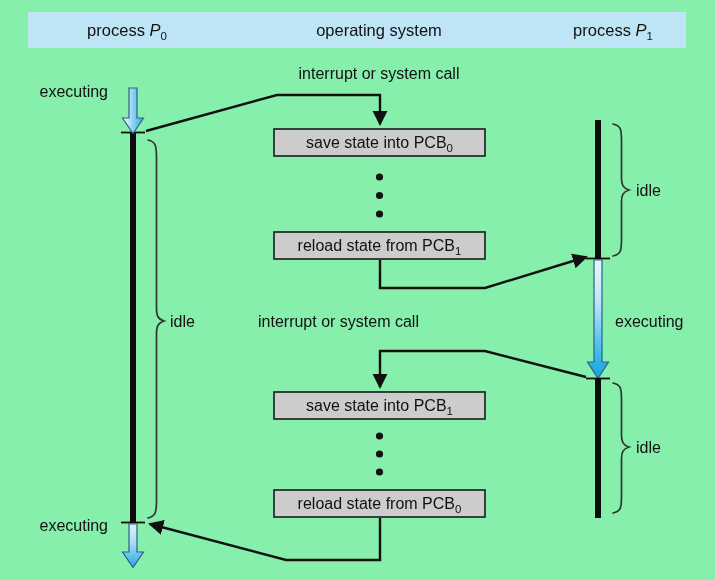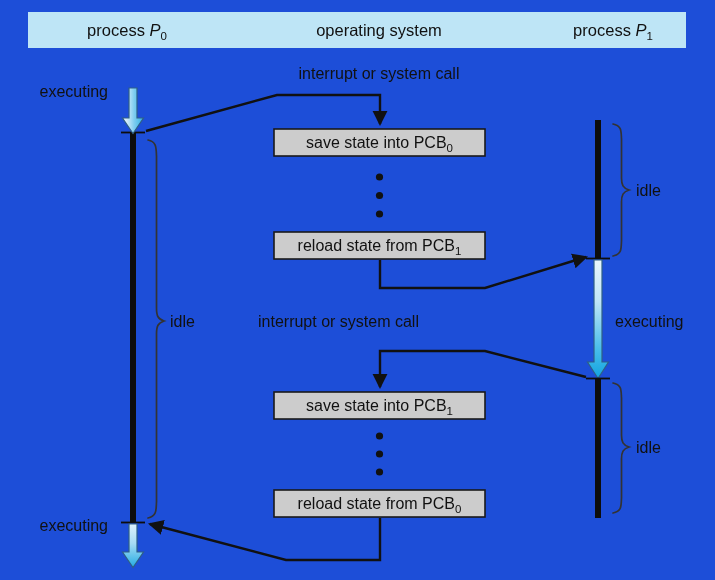--- a/index.html
+++ b/index.html
@@ -8,21 +8,21 @@
     padding: 0;
     background: #ffffff;
   }
   body {
     font-family: "Liberation Sans", "DejaVu Sans", sans-serif;
   }
   #canvas {
     position: relative;
     width: 715px;
     height: 580px;
-    background: #1d4ed8;
+    background: #86efac;
     overflow: hidden;
   }
   #diagram-svg {
     position: absolute;
     left: 0;
     top: 0;
     width: 715px;
     height: 580px;
     display: block;
   }

